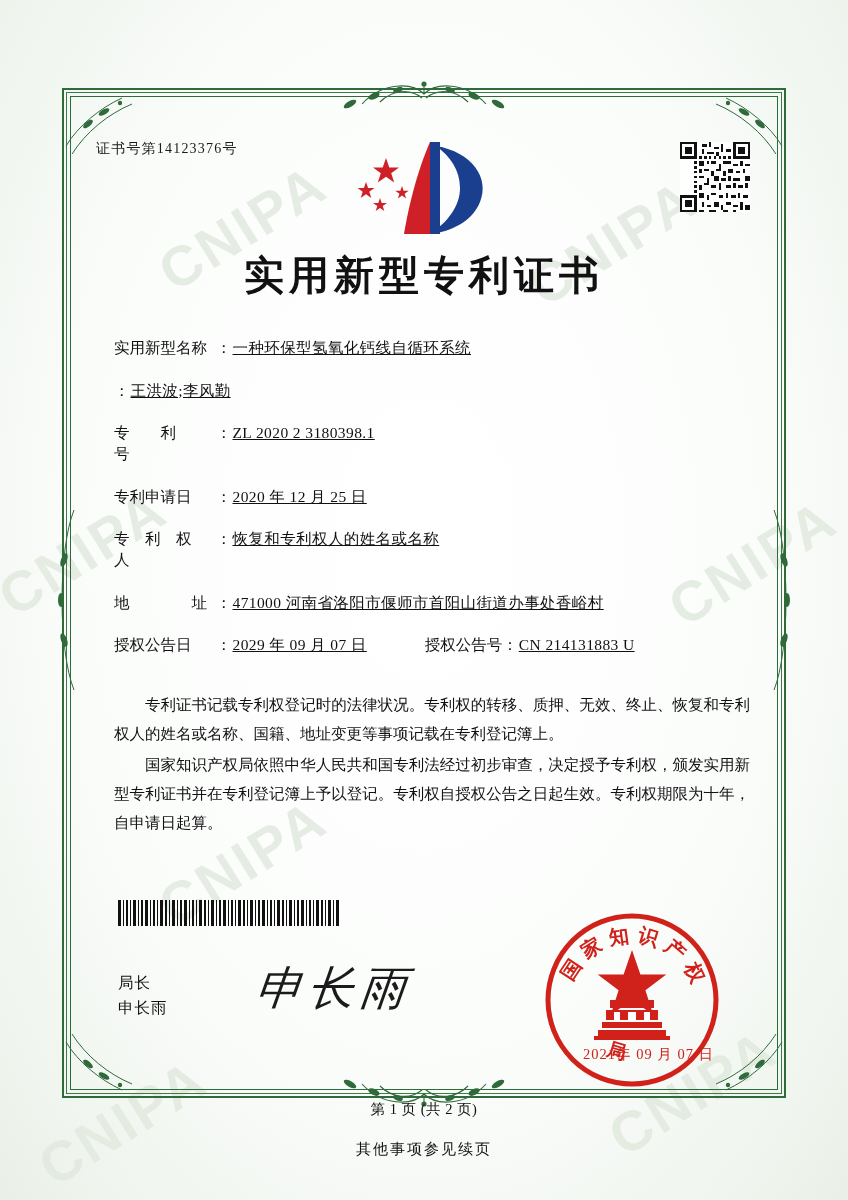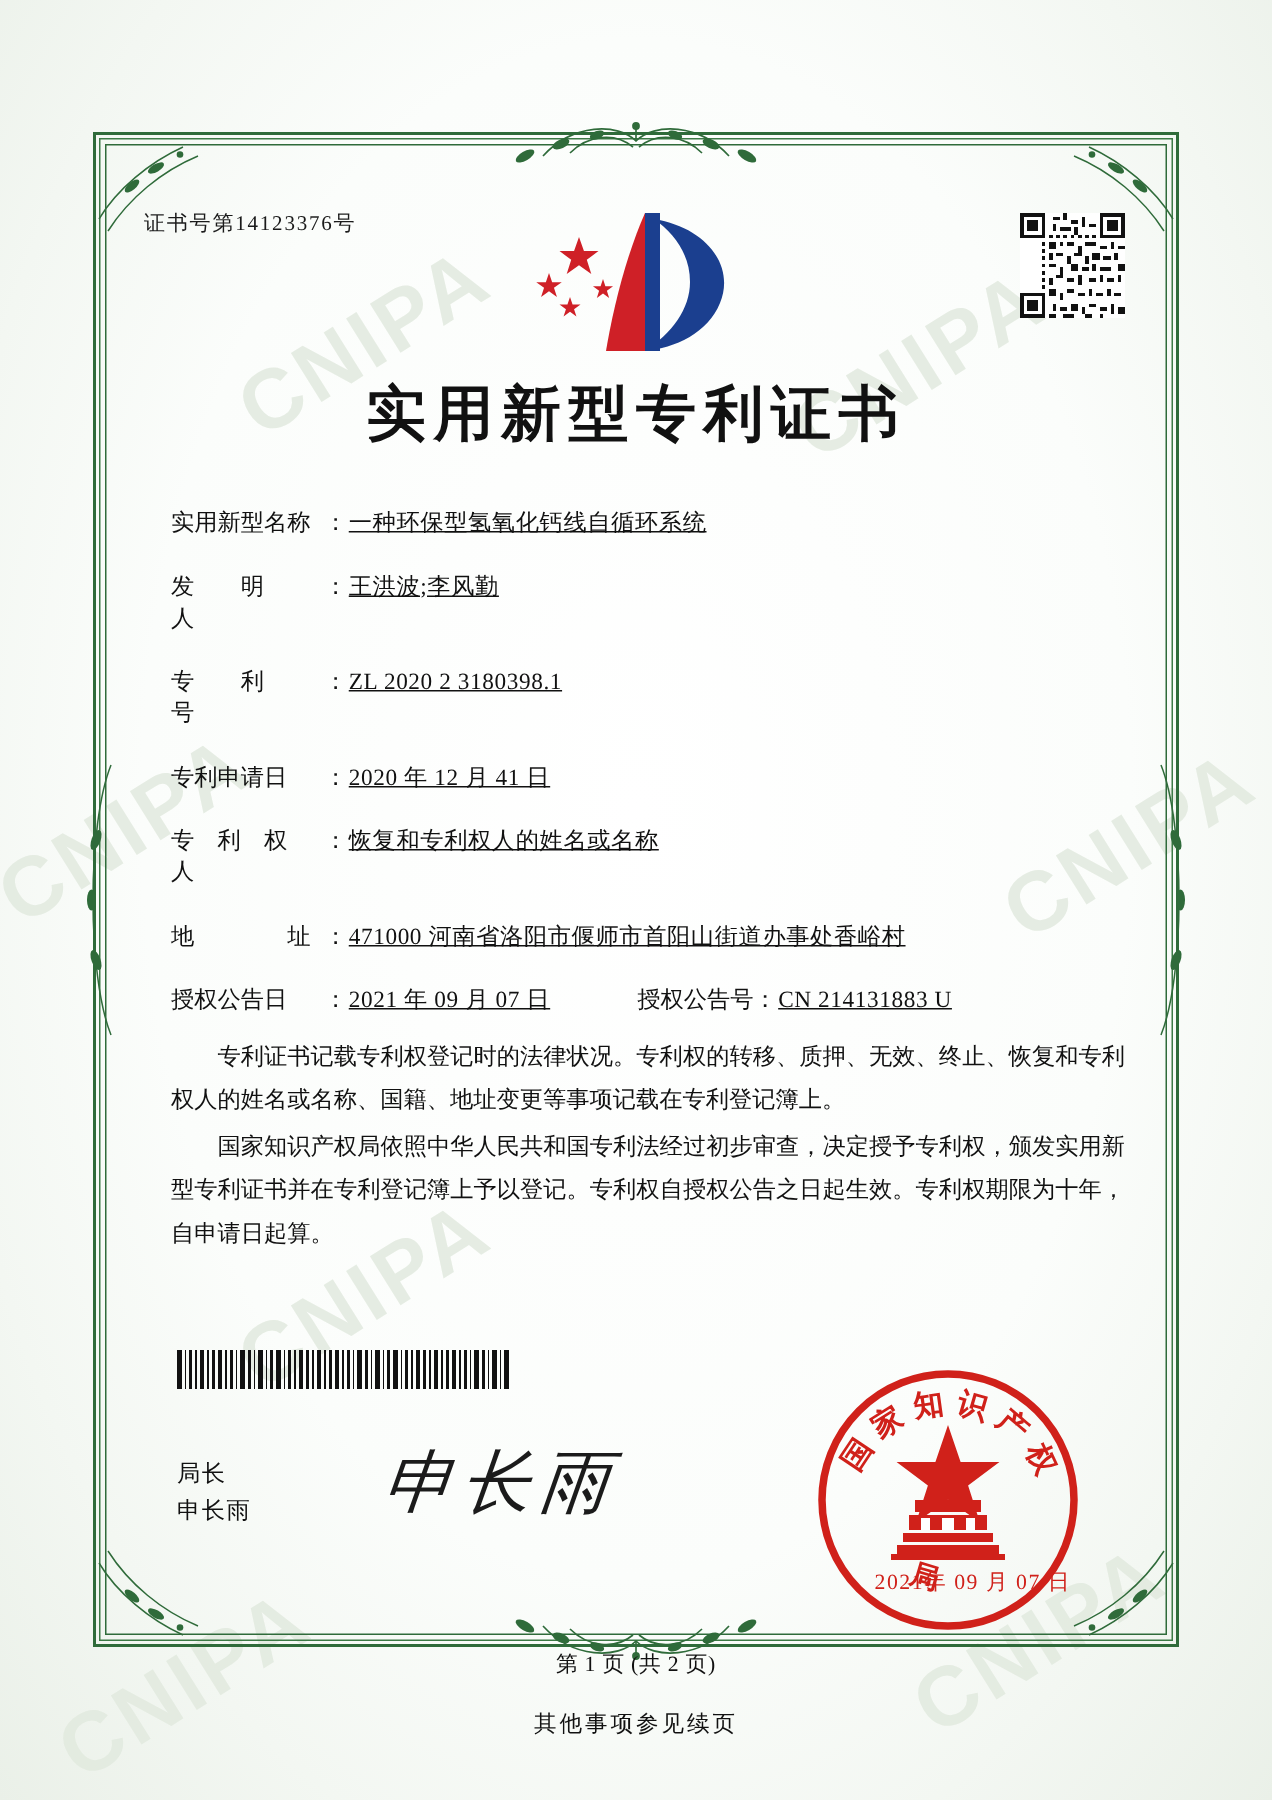--- a/index.html
+++ b/index.html
@@ -479,53 +479,52 @@
 
     <div class="fields">
 
       <div class="field-row">
         <div class="field-label">实用新型名称</div>
         <div class="field-colon">：</div>
         <div class="field-value">一种环保型氢氧化钙线自循环系统</div>
       </div>
 
       <div class="field-row">
-        <div class="field-label">发　　明　　人</div>
         <div class="field-colon">：</div>
         <div class="field-value">王洪波;李风勤</div>
       </div>
 
       <div class="field-row">
         <div class="field-label">专　　利　　号</div>
         <div class="field-colon">：</div>
         <div class="field-value">ZL 2020 2 3180398.1</div>
       </div>
 
       <div class="field-row">
         <div class="field-label">专利申请日</div>
         <div class="field-colon">：</div>
-        <div class="field-value">2020 年 12 月 41 日</div>
+        <div class="field-value">2020 年 12 月 25 日</div>
       </div>
 
       <div class="field-row">
         <div class="field-label">专　利　权　人</div>
         <div class="field-colon">：</div>
         <div class="field-value">恢复和专利权人的姓名或名称</div>
       </div>
 
       <div class="field-row">
         <div class="field-label">地　　　　址</div>
         <div class="field-colon">：</div>
         <div class="field-value">471000 河南省洛阳市偃师市首阳山街道办事处香峪村</div>
       </div>
 
       <div class="field-row two-col">
         <div class="field-label">授权公告日</div>
         <div class="field-colon">：</div>
-        <div class="field-value">2021 年 09 月 07 日</div>
+        <div class="field-value">2029 年 09 月 07 日</div>
         <div class="field-second-label">授权公告号</div>
         <div class="field-colon">：</div>
         <div class="field-value">CN 214131883 U</div>
       </div>
 
     </div>
 
     <div class="paragraphs">
       <p>专利证书记载专利权登记时的法律状况。专利权的转移、质押、无效、终止、恢复和专利权人的姓名或名称、国籍、地址变更等事项记载在专利登记簿上。</p>
       <p>国家知识产权局依照中华人民共和国专利法经过初步审查，决定授予专利权，颁发实用新型专利证书并在专利登记簿上予以登记。专利权自授权公告之日起生效。专利权期限为十年，自申请日起算。</p>

